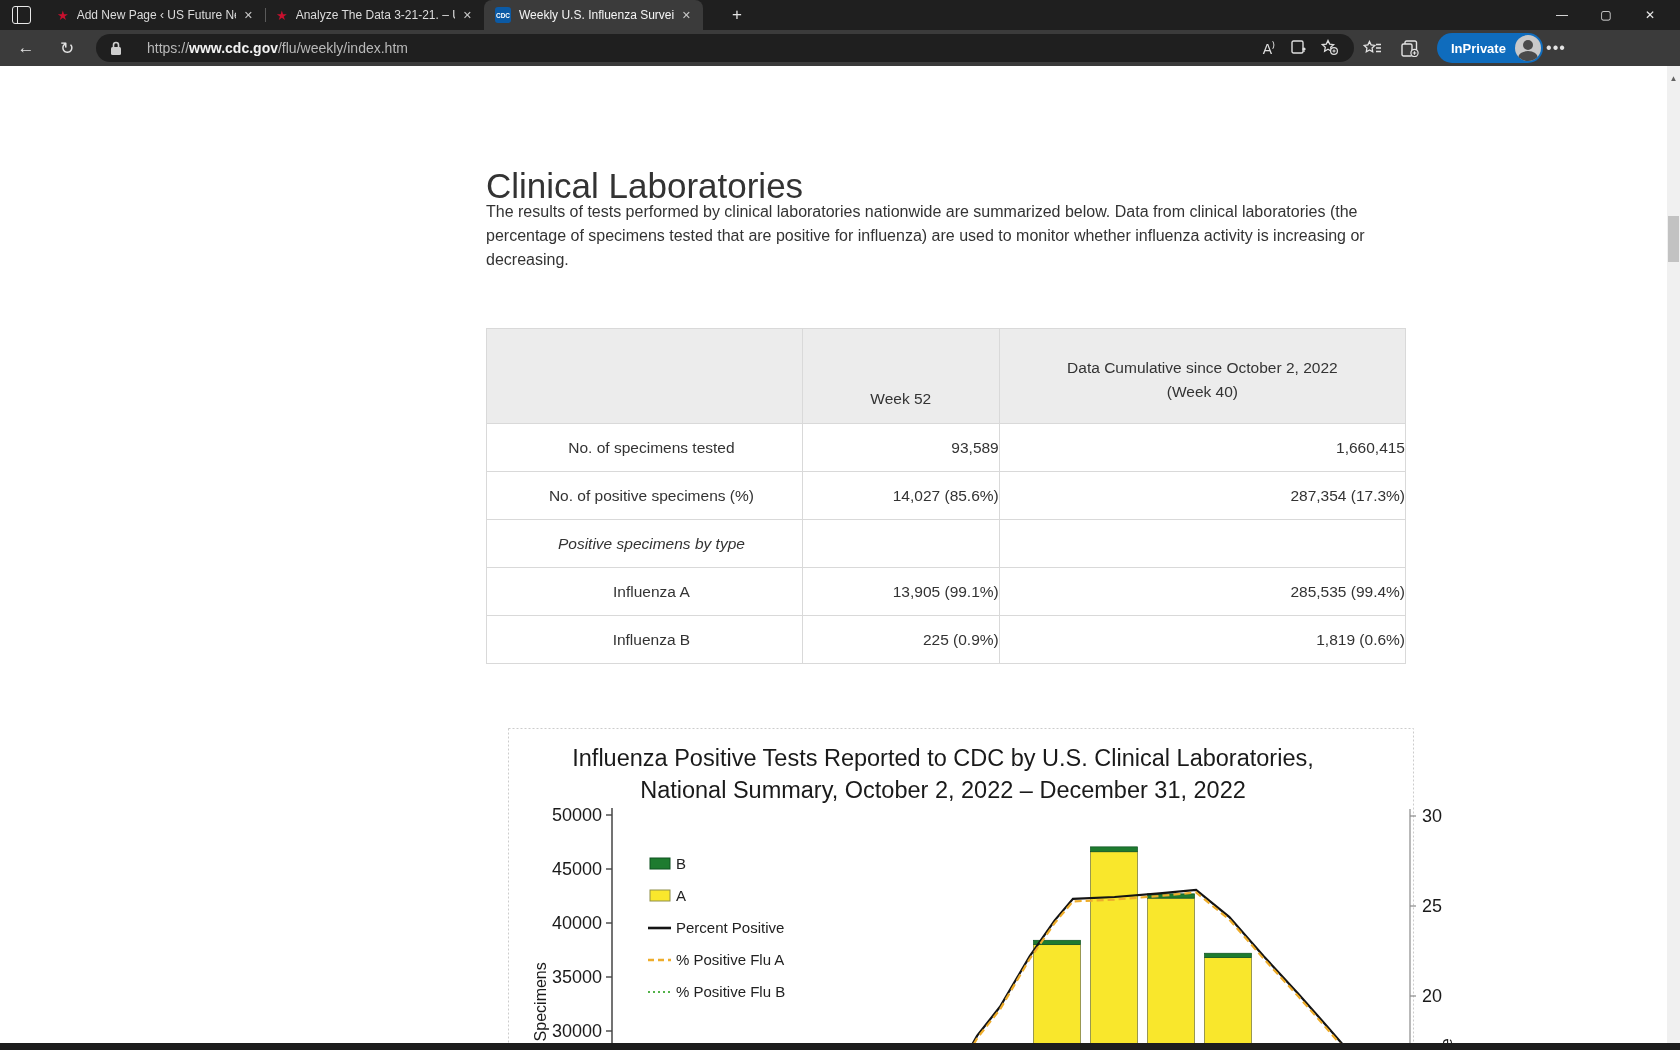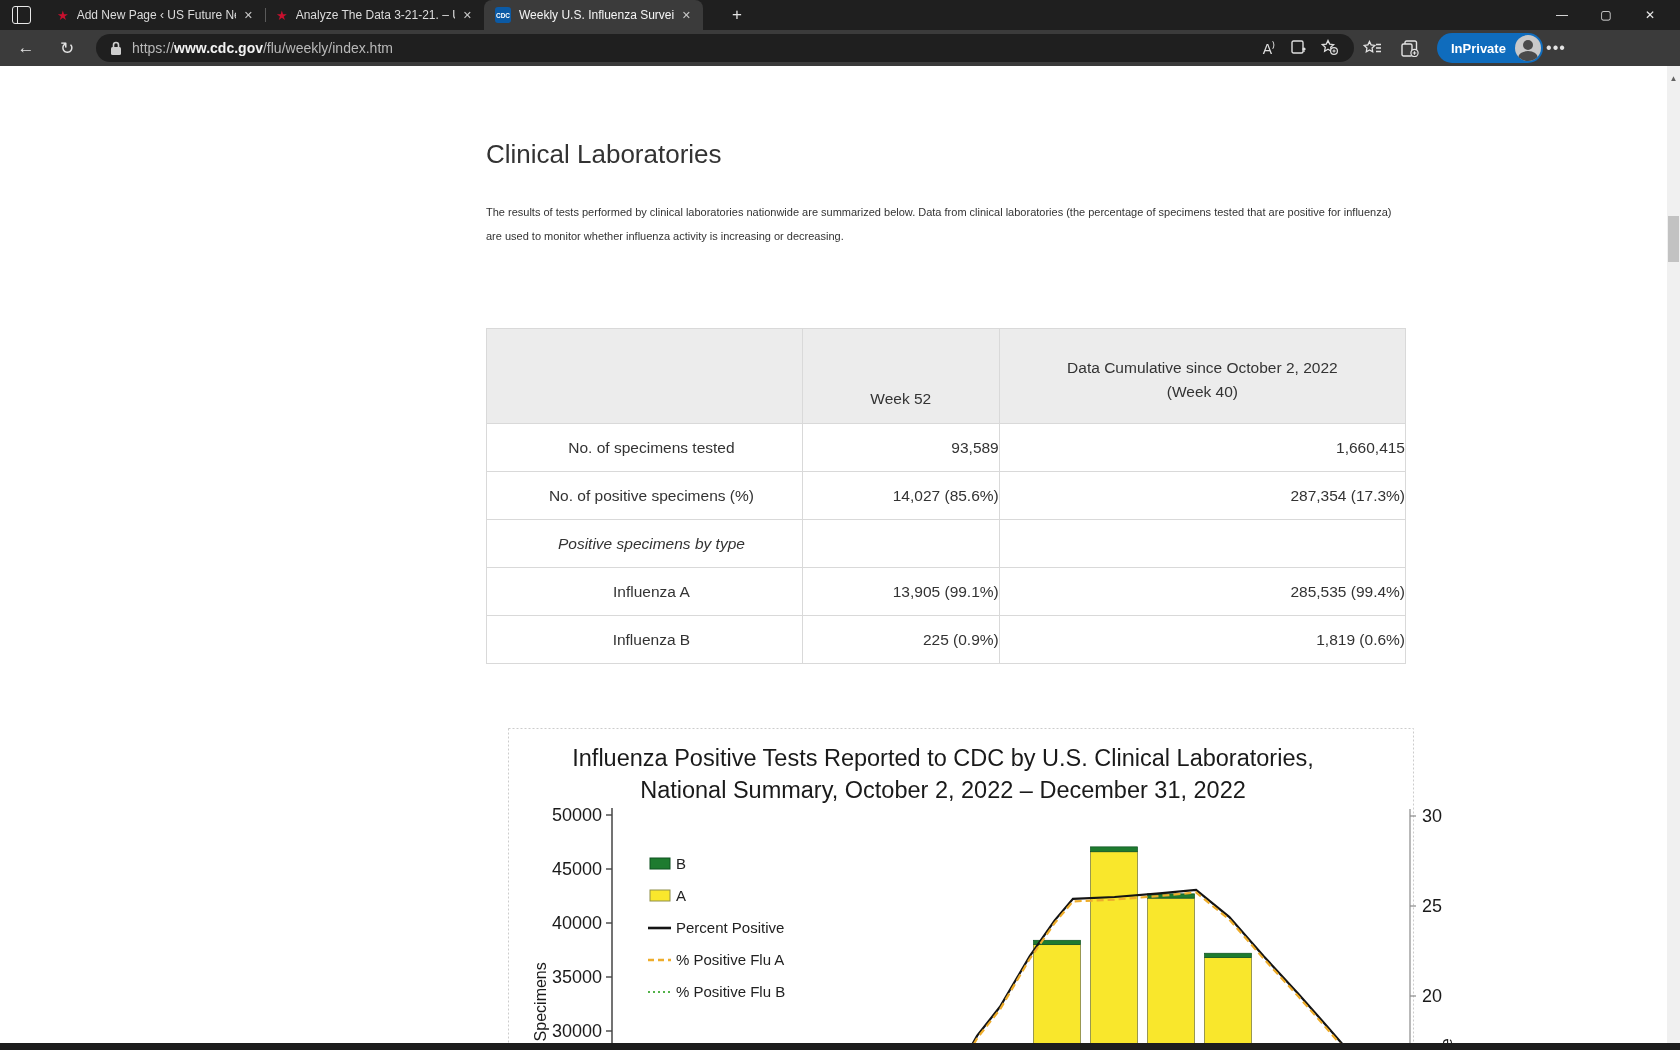--- a/index.html
+++ b/index.html
@@ -49,37 +49,37 @@
     position:absolute; left:0; top:30px; width:1680px; height:36px;
     background:#3b3b3b; z-index:29;
   }
   .tool-ic { position:absolute; top:0; height:36px; display:flex; align-items:center;
     justify-content:center; color:#e3e3e3; font-size:17px; cursor:pointer; width:28px; }
   #addr-pill {
     position:absolute; left:96px; top:4px; width:1258px; height:28px;
     background:#1f1f1f; border-radius:14px; display:flex; align-items:center;
     padding:0 10px 0 14px; color:#b9b9b9; font-size:14px; cursor:text;
   }
-  #addr-url { flex:1; white-space:nowrap; overflow:hidden; margin-left:10px; }
+  #addr-url { flex:1; white-space:nowrap; overflow:hidden; margin-left:25px; }
   #addr-url .domain { color:#f2f2f2; font-weight:bold; }
   .pill-ic { width:30px; text-align:center; color:#dedede; font-size:14px; flex:none; cursor:pointer; }
   #inprivate-pill {
     position:absolute; left:1437px; top:3px; height:30px; background:#0f6cbd;
     border-radius:15px; display:flex; align-items:center; padding:0 2px 0 14px; cursor:pointer;
   }
   #inprivate-pill .lbl { color:#fff; font-size:13px; font-weight:bold; margin-right:9px;text-align:center; }
   #avatar { width:26px; height:26px; border-radius:50%; background:#c9c9c9; position:relative; overflow:hidden; }
   #avatar::before{ content:""; position:absolute; left:8px; top:5px; width:10px; height:10px; border-radius:50%; background:#4a4a4a;}
   #avatar::after{ content:""; position:absolute; left:3px; top:16px; width:20px; height:14px; border-radius:50%; background:#4a4a4a;}
   #settings-btn { position:absolute; left:1538px; top:0; width:36px; height:36px; color:#e3e3e3;
     font-size:16px; display:flex; align-items:center; justify-content:center; cursor:pointer; letter-spacing:1px;}
   
   #page { position:absolute; left:0; top:66px; width:1668px; height:984px; background:#fff; }
-  #page-title { position:absolute; left:486px; top:73px; font-size:26px; font-weight:400; color:#333; }
-  #intro { position:absolute; left:486px; top:134px; width:920px; font-size:11px;
+  #page-title { position:absolute; left:486px; top:100px; font-size:35px; font-weight:400; color:#333; }
+  #intro { position:absolute; left:486px; top:134px; width:920px; font-size:16px;
     line-height:24px; color:#333; }
   
   #flu-table { position:absolute; left:486px; top:262px; width:920px; border-collapse:collapse;
     font-size:15.5px; color:#333; }
   #flu-table th, #flu-table td { border:1px solid #d9d9d9; font-weight:normal; }
   #flu-table thead th { background:#ececec; height:95px; vertical-align:middle; text-align:center; line-height:24px; }
   #flu-table thead th.h-week { padding-top:46px; }
   #flu-table thead th.h-cum  { padding-top:8px; }
   #flu-table td { height:48px; text-align:right; }
   #flu-table td.rowlabel { text-align:center; padding-left:14px; }

